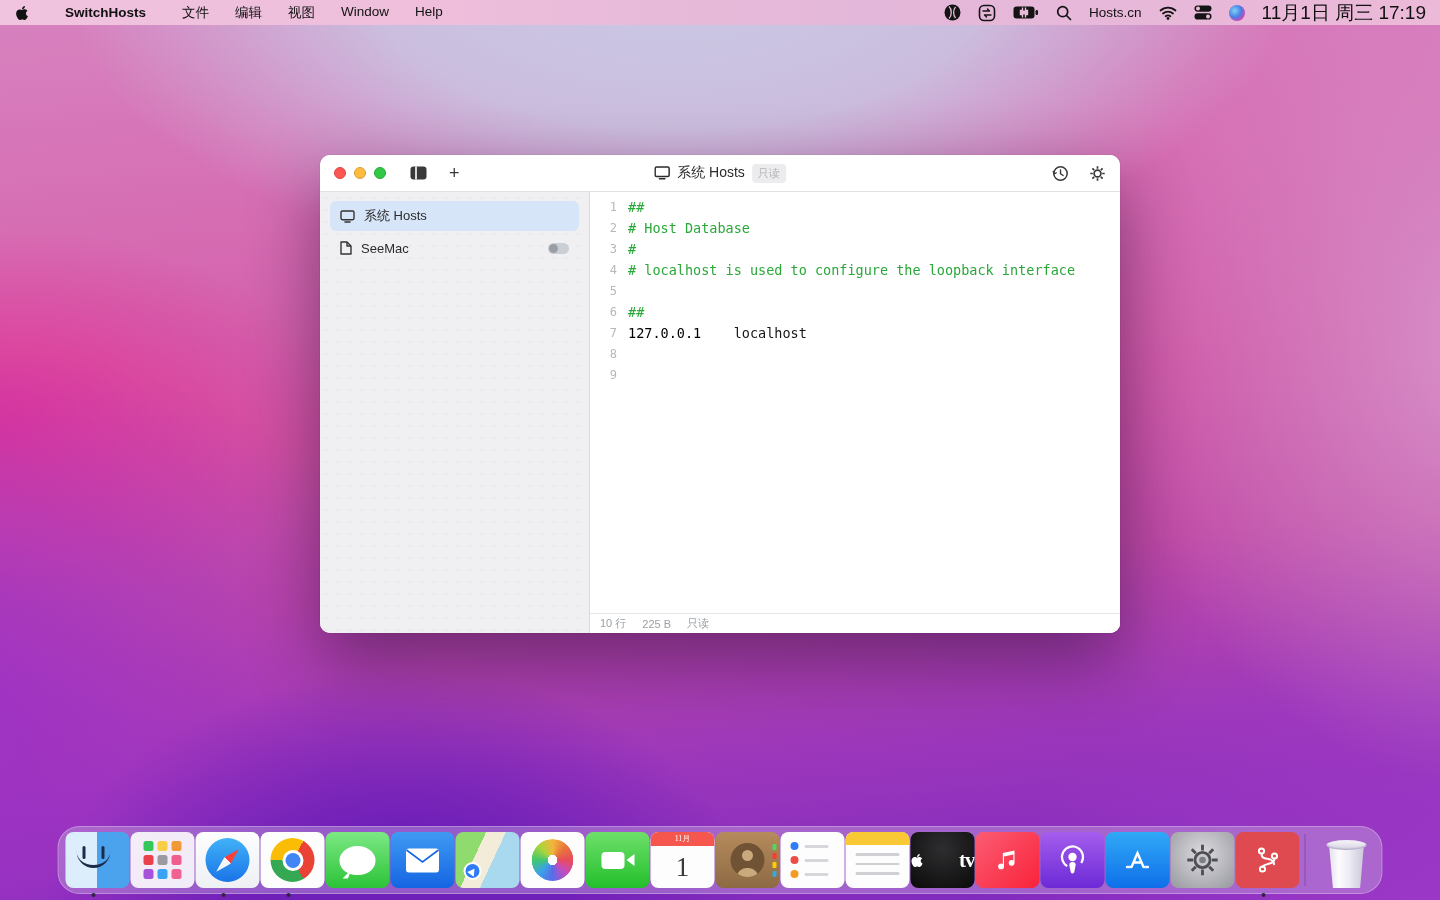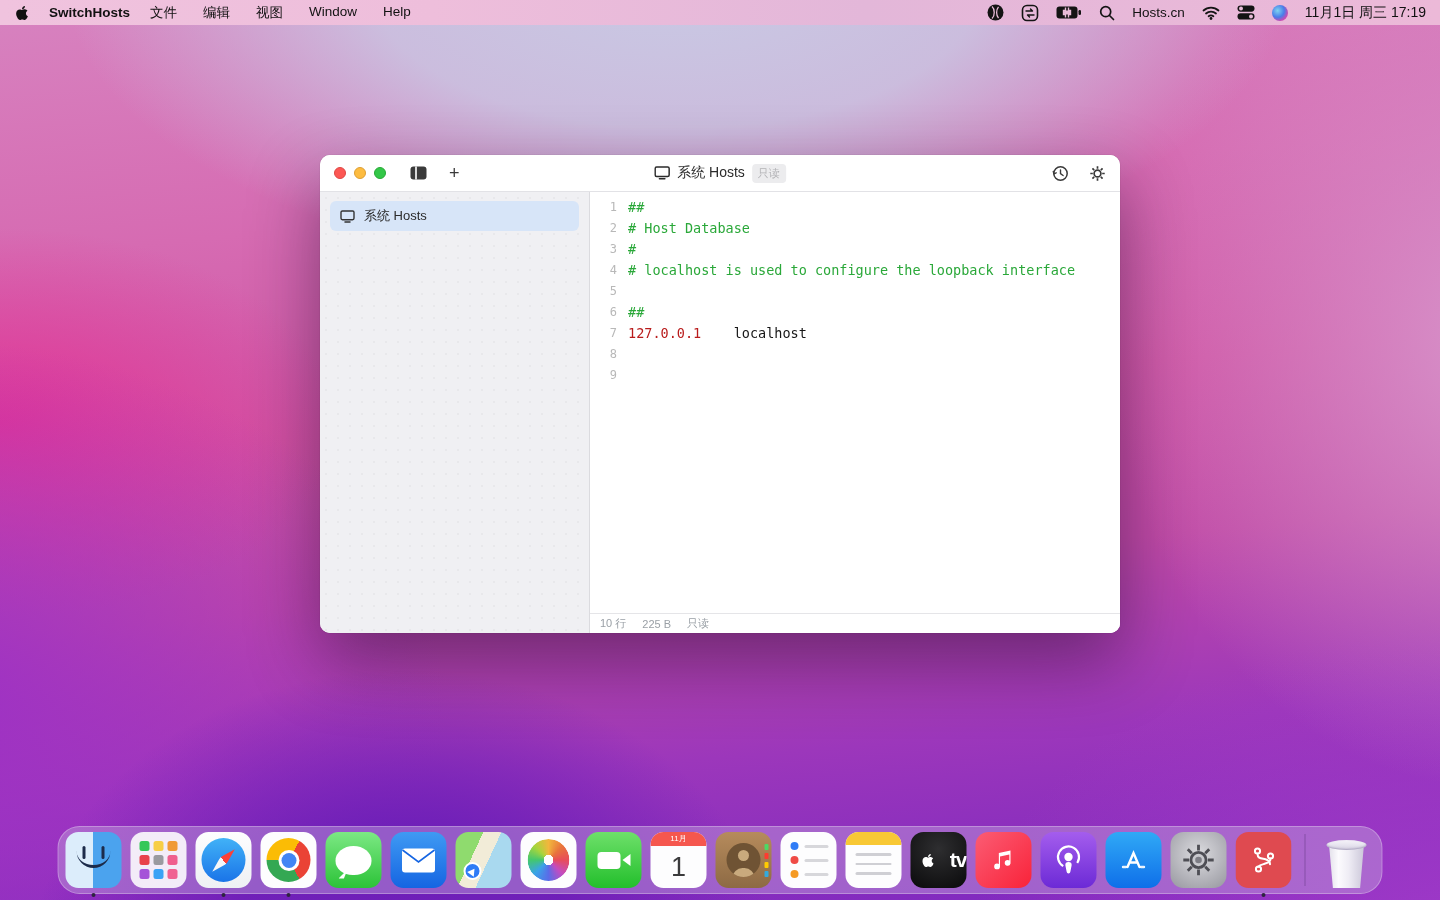--- a/index.html
+++ b/index.html
@@ -15,29 +15,29 @@
       radial-gradient(ellipse 900px 430px at 47% -2%, #c9c9e4 0%, rgba(201,201,228,.85) 34%, rgba(201,201,228,0) 68%),
       radial-gradient(ellipse 620px 720px at 104% 38%, #d793ca 0%, rgba(215,147,202,0) 62%),
       radial-gradient(ellipse 860px 640px at 102% 112%, #a93ec9 0%, rgba(169,62,201,0) 60%),
       linear-gradient(175deg, #d783c0 0%, #d66bb2 25%, #cf55a5 45%, #c04aa6 62%, #9c37bb 80%, #7b27c0 100%);
   }
 
   
   .menubar { position:absolute; top:0; left:0; right:0; height:25px;
     background:linear-gradient(90deg,#f0c3de 0%,#eebedb 30%,#e3b7d9 60%,#ecb9d8 100%);
     display:flex; align-items:center; padding:0 14px; font-size:13.5px; color:#111; z-index:50; }
-  .menubar .left { display:flex; align-items:center; gap:20px; }
+  .menubar .left { display:flex; align-items:center; gap:36px; }
   .menubar .apple { width:15px; height:17px; display:flex; align-items:center; }
   .menubar .appname { font-weight:bold; }
   .menubar .menus { display:flex; gap:26px; }
   .menubar .right { margin-left:auto; display:flex; align-items:center; gap:17px; }
   .mb-icon { display:flex; align-items:center; justify-content:center; height:18px; }
   .siri-dot { width:16px; height:16px; border-radius:50%;
     background:radial-gradient(circle at 35% 35%, #7fd3f0, #4a7de8 45%, #c84ab4 72%, #e86aa0); }
-  .mb-time { font-size:14px; }
+  .mb-time { font-size:19px; }
 
   
   .window { position:absolute; left:320px; top:155px; width:800px; height:478px;
     border-radius:10px; background:#fff; box-shadow:0 28px 70px rgba(20,5,40,.45), 0 0 1px rgba(0,0,0,.35);
     overflow:hidden; z-index:10; }
   .titlebar { height:37px; background:#fff; border-bottom:1px solid #e2e2e6;
     display:flex; align-items:center; padding:0 14px; position:relative; }
   .lights { display:flex; gap:8px; }
   .light { width:12px; height:12px; border-radius:50%; }
   .light.red { background:#fc5753; border:.5px solid #df4744; }
@@ -61,33 +61,33 @@
   .sb-toggle { margin-left:auto; width:21px; height:11px; border-radius:6px; background:#cbced3; position:relative; }
   .sb-toggle .knob { position:absolute; left:1px; top:1px; width:9px; height:9px; border-radius:50%; background:#989ea6; }
 
   .editor-col { flex:1; display:flex; flex-direction:column; background:#fff; }
   .editor { flex:1; padding-top:5px; font-family:"DejaVu Sans Mono", monospace; font-size:13.5px;
     line-height:21px; overflow:hidden; }
   .code-line { display:flex; white-space:pre; }
   .ln { width:27px; text-align:right; color:#b8b8b8; font-size:12px; flex:0 0 27px; user-select:none; }
   .lc { padding-left:11px; }
   .seg-comment { color:#2aa839; }
-  .seg-ip { color:#b91c1c; }
+  .seg-ip { color:#000000; }
   .seg-host { color:#161616; }
   .seg-dot { display:inline-block; width:8px; height:8px; border-radius:50%; background:#ea3a2d; vertical-align:middle; margin:0 1px 2px 1px; }
   .statusbar { height:20px; border-top:1px solid #e5e5e8; display:flex; align-items:center; gap:16px;
     padding:0 10px; font-size:11px; color:#9aa0a6; background:#fff; }
 
   
   .dock { position:absolute; left:50%; transform:translateX(-50%); bottom:6px; height:68px;
     background:rgba(195,165,220,.45); border:1px solid rgba(255,255,255,.28); border-radius:22px;
     display:flex; align-items:center; padding:0 7px; gap:9px; z-index:40; }
   .dock-item { position:relative; width:56px; height:56px; }
   .dock-sep { width:1px; height:52px; background:rgba(40,15,70,.28); margin:0 4px; }
-  .ic { width:56px; height:56px; border-radius:13px; position:relative; overflow:hidden; }
+  .ic { width:64px; height:56px; border-radius:8px; position:relative; overflow:hidden;font-family:Liberation Serif, serif; }
   .run-dot { position:absolute; left:50%; transform:translateX(-50%); bottom:-9px; width:4px; height:4px;
     border-radius:50%; background:#2e2440; }
 
   .finder { background:linear-gradient(90deg,#dcedfb 0 50%, #4ba3ee 50% 100%); }
   .finder .eye { position:absolute; top:14px; width:3px; height:13px; border-radius:2px; background:#1c2b4a; }
   .finder .e1 { left:17px; } .finder .e2 { left:36px; }
   .finder .smile { position:absolute; left:11px; top:18px; width:34px; height:18px;
     border-bottom:3.5px solid #1c2b4a; border-radius:0 0 17px 17px; }
 
   .launchpad { background:rgba(250,249,252,.92); display:flex; align-items:center; justify-content:center; }
@@ -144,21 +144,21 @@
   .reminders { background:#fdfdfe; display:flex; flex-direction:column; justify-content:center; gap:6px; padding-left:10px; }
   .rem-row { display:flex; align-items:center; gap:6px; }
   .rem-row i { width:8px; height:8px; border-radius:50%; }
   .rem-row b { width:24px; height:3px; border-radius:2px; background:#d7d7db; }
 
   .notes { background:#fdfdfe; }
   .notes .band { height:13px; background:#f8c835; }
   .notes .lines { padding:8px 10px; display:flex; flex-direction:column; gap:7px; }
   .notes .lines i { height:2.5px; background:#cfcfd4; border-radius:2px; }
 
-  .tv { background:radial-gradient(circle at 50% 30%, #2e2e30, #0a0a0b); display:flex; align-items:center; justify-content:flex-end; gap:15px; color:#fff; }
+  .tv { background:radial-gradient(circle at 50% 30%, #2e2e30, #0a0a0b); display:flex; align-items:center; justify-content:space-between; gap:15px; color:#fff; }
   .tv .word { font-size:21px; font-weight:bold; letter-spacing:-1px; }
 
   .music { background:linear-gradient(135deg,#fb5c74,#f92339); display:flex; align-items:center; justify-content:center; }
 
   .podcasts { background:linear-gradient(180deg,#a45ded,#6c2ad6); display:flex; align-items:center; justify-content:center; }
 
   .appstore { background:linear-gradient(180deg,#30a9f6,#0f6fe9); display:flex; align-items:center; justify-content:center; }
 
   .settings { background:radial-gradient(circle at 50% 40%, #dcdce0, #97979f); display:flex; align-items:center; justify-content:center; }
 
@@ -286,20 +286,32 @@
     <div class="sidebar" id="sidebar">
         <div class="sb-item selected">
           <span class="sb-icon">
             <svg width="15" height="13" viewBox="0 0 16 14">
               <rect x="1" y="1" width="14" height="9.5" rx="1.5" fill="none" stroke="#333" stroke-width="1.5"></rect>
               <rect x="4.5" y="12" width="7" height="1.6" rx="0.8" fill="#333"></rect>
             </svg>
           </span>
           <span>系统 Hosts</span>
         </div>
+        <div class="sb-item">
+          <span class="sb-icon">
+            <svg width="12" height="14" viewBox="0 0 12 14">
+              <path d="M1 1h6l4 4v8H1z" fill="none" stroke="#333" stroke-width="1.4" stroke-linejoin="round"></path>
+              <path d="M7 1v4h4" fill="none" stroke="#333" stroke-width="1.4" stroke-linejoin="round"></path>
+            </svg>
+          </span>
+          <span>SeeMac</span>
+          <span class="sb-toggle">
+            <span class="knob"></span>
+          </span>
+        </div>
       </div>
     <div class="editor-col">
       <div class="editor" id="editor">
           <div class="code-line"><span class="ln">1</span><span class="lc"><span class="seg-comment">##</span></span></div>
           <div class="code-line"><span class="ln">2</span><span class="lc"><span class="seg-comment"># Host Database</span></span></div>
           <div class="code-line"><span class="ln">3</span><span class="lc"><span class="seg-comment">#</span></span></div>
           <div class="code-line"><span class="ln">4</span><span class="lc"><span class="seg-comment"># localhost is used to configure the loopback interface</span></span></div>
           <div class="code-line"><span class="ln">5</span></div>
           <div class="code-line"><span class="ln">6</span><span class="lc"><span class="seg-comment">##</span></span></div>
           <div class="code-line"><span class="ln">7</span><span class="lc"><span class="seg-ip">127.0.0.1</span><span class="seg-host">    localhost</span></span></div>

